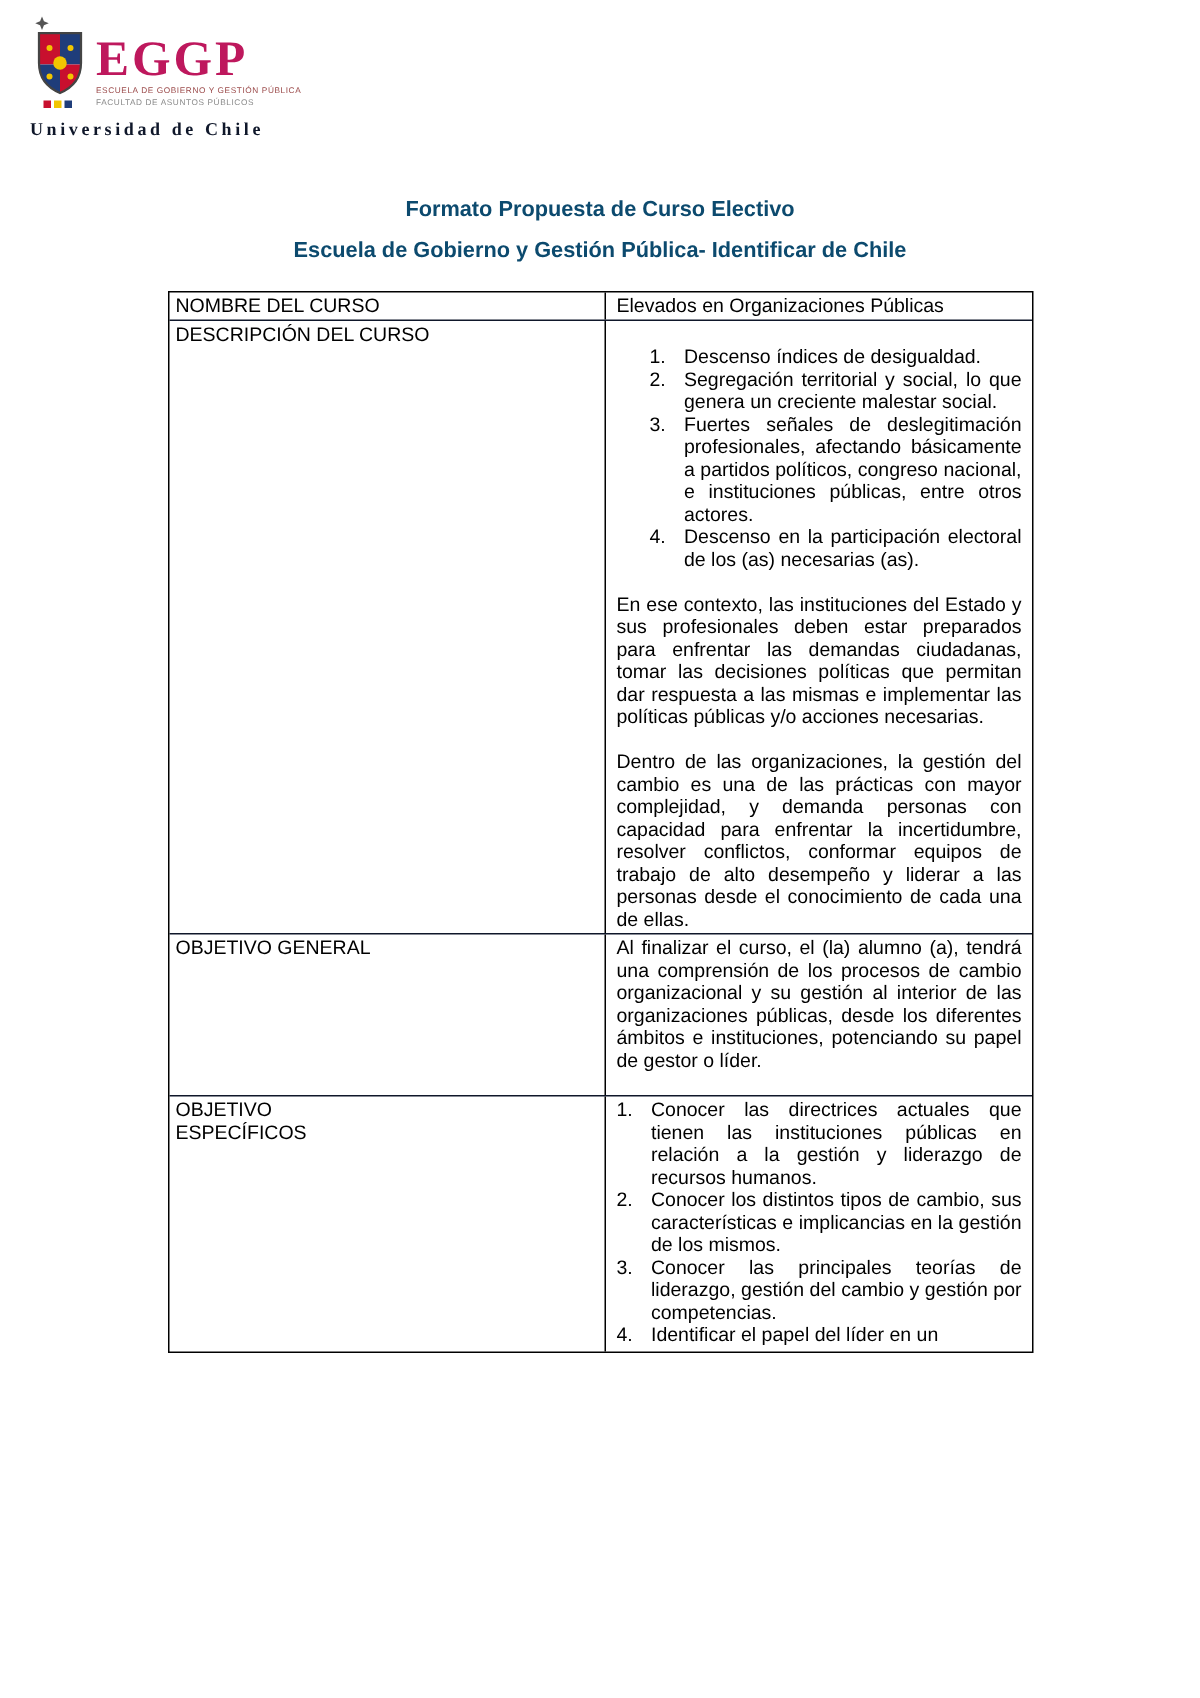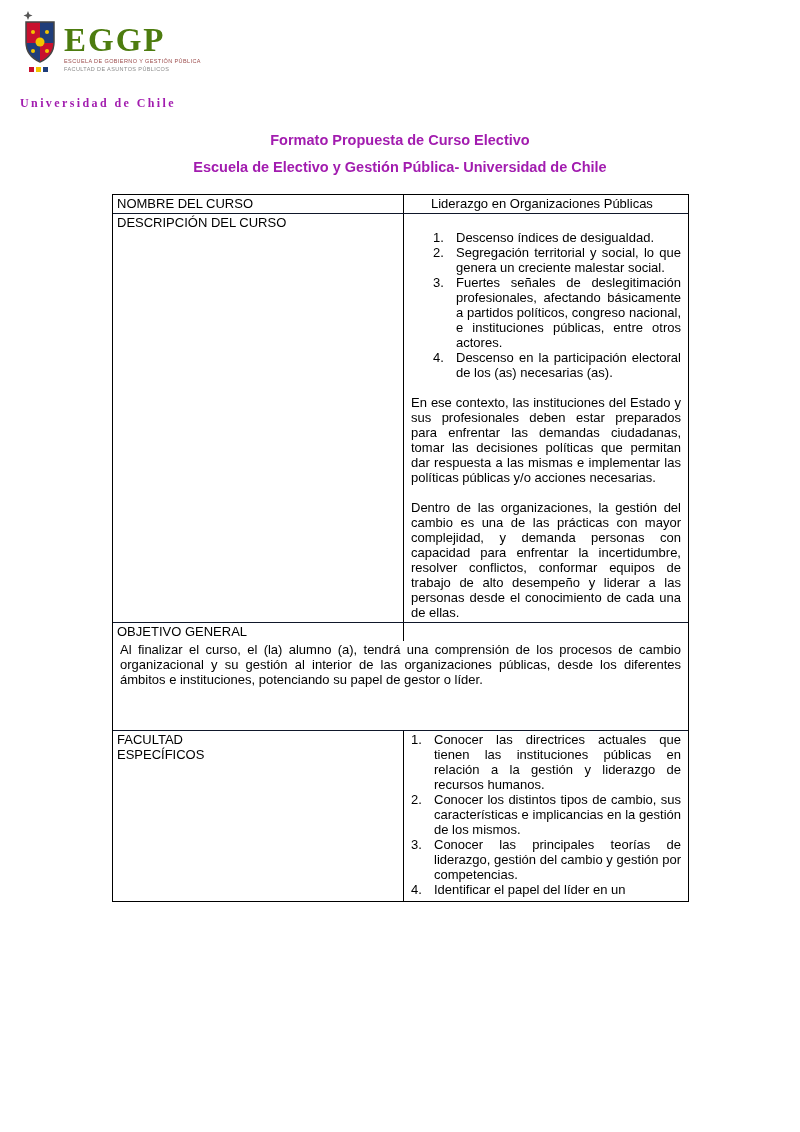--- a/index.html
+++ b/index.html
@@ -17,57 +17,57 @@
   
   .logo { position: absolute; top: 10px; left: 20px; }
   .logo-row { display: flex; align-items: flex-start; }
   .logo-text { margin-left: 4px; margin-top: 14px; }
   .logo-acronym {
     font-family: "Liberation Serif", "DejaVu Serif", serif;
     font-weight: bold;
     font-size: 33px;
     line-height: 1;
     letter-spacing: 2px;
-    color: #4d7c0f;
+    color: #be185d;
   }
   .logo-tagline { font-size: 5.5px; letter-spacing: 0.4px; line-height: 1.25; margin-top: 1px; }
   .logo-tagline.t1 { color: #9b4a4a; }
   .logo-tagline.t2 { color: #8a8a8a; }
   .logo-institution {
     font-family: "Liberation Serif", "DejaVu Serif", serif;
     font-weight: bold;
     font-size: 12px;
     letter-spacing: 2.4px;
-    color: #a21caf;
-    margin-top: 20px;
+    color: #0f172a;
+    margin-top: 3px;
   }
 
   
   .doc-title {
     position: absolute;
     top: 127px;
     left: 0;
     width: 100%;
     text-align: center;
     font-weight: bold;
     font-size: 14.5px;
     line-height: 27px;
-    color: #a21caf;
+    color: #0c4a6e;
   }
 
   
   .course-table {
     position: absolute;
     left: 112px;
     top: 194px;
     width: 577px;
     border: 1px solid #000;
   }
   .trow { display: flex; align-items: stretch; border-top: 1px solid #0f172a; }
-  .trow:first-child { border-top: none; gap: 20px; }
+  .trow:first-child { border-top: none; }
   .cell-label {
     width: 291px;
     flex: none;
     border-right: 1px solid #000;
     padding: 1px 4px 2px 4px;
     font-size: 13px;
     line-height: 15px;
     white-space: pre-line;
   }
   .cell-content {
@@ -77,21 +77,21 @@
     line-height: 15px;
   }
   .para { text-align: justify; }
   .spacer { height: 15px; }
   .num-item { display: flex; }
   .num { flex: none; width: 23px; }
   .num-text { flex: 1; text-align: justify; }
   
   .trow:nth-child(2) .num-list { padding-left: 22px; }
   
-  .trow:nth-child(3) { min-height: 108px; flex-direction: column; }
+  .trow:nth-child(3) { min-height: 108px; }
   .trow:nth-child(4) { min-height: 171px; }
 </style>
 </head>
 <body>
 
 <div class="page">
 
   <div class="logo">
     <div class="logo-row">
       <svg width="40" height="66" viewBox="0 0 40 66" aria-hidden="true">
@@ -121,28 +121,28 @@
         <div class="logo-acronym">EGGP</div>
         <div class="logo-tagline t1">ESCUELA DE GOBIERNO Y GESTIÓN PÚBLICA</div>
         <div class="logo-tagline t2">FACULTAD DE ASUNTOS PÚBLICOS</div>
       </div>
     </div>
     <div class="logo-institution">Universidad de Chile</div>
   </div>
 
   <div class="doc-title">
     <div>Formato Propuesta de Curso Electivo</div>
-    <div>Escuela de Electivo y Gestión Pública- Universidad de Chile</div>
+    <div>Escuela de Gobierno y Gestión Pública- Identificar de Chile</div>
   </div>
 
   <div class="course-table">
       <div class="trow">
     <div class="cell-label">NOMBRE DEL CURSO</div>
     <div class="cell-content">
-          <div class="para">Liderazgo en Organizaciones Públicas</div>
+          <div class="para">Elevados en Organizaciones Públicas</div>
         </div>
   </div>
       <div class="trow">
     <div class="cell-label">DESCRIPCIÓN DEL CURSO</div>
     <div class="cell-content">
           <div class="spacer"></div>
           <div class="num-list">
             <div class="num-item">
               <span class="num">1.</span>
               <span class="num-text">Descenso índices de desigualdad.</span>
@@ -166,21 +166,21 @@
           <div class="para">Dentro de las organizaciones, la gestión del cambio es una de las prácticas con mayor complejidad, y demanda personas con capacidad para enfrentar la incertidumbre, resolver conflictos, conformar equipos de trabajo de alto desempeño y liderar a las personas desde el conocimiento de cada una de ellas.</div>
         </div>
   </div>
       <div class="trow">
     <div class="cell-label">OBJETIVO GENERAL</div>
     <div class="cell-content">
           <div class="para">Al finalizar el curso, el (la) alumno (a), tendrá una comprensión de los procesos de cambio organizacional y su gestión al interior de las organizaciones públicas, desde los diferentes ámbitos e instituciones, potenciando su papel de gestor o líder.</div>
         </div>
   </div>
       <div class="trow">
-    <div class="cell-label">FACULTAD
+    <div class="cell-label">OBJETIVO
 ESPECÍFICOS</div>
     <div class="cell-content">
           <div class="num-list">
             <div class="num-item">
               <span class="num">1.</span>
               <span class="num-text">Conocer las directrices actuales que tienen las instituciones públicas en relación a la gestión y liderazgo de recursos humanos.</span>
             </div>
             <div class="num-item">
               <span class="num">2.</span>
               <span class="num-text">Conocer los distintos tipos de cambio, sus características e implicancias en la gestión de los mismos.</span>

